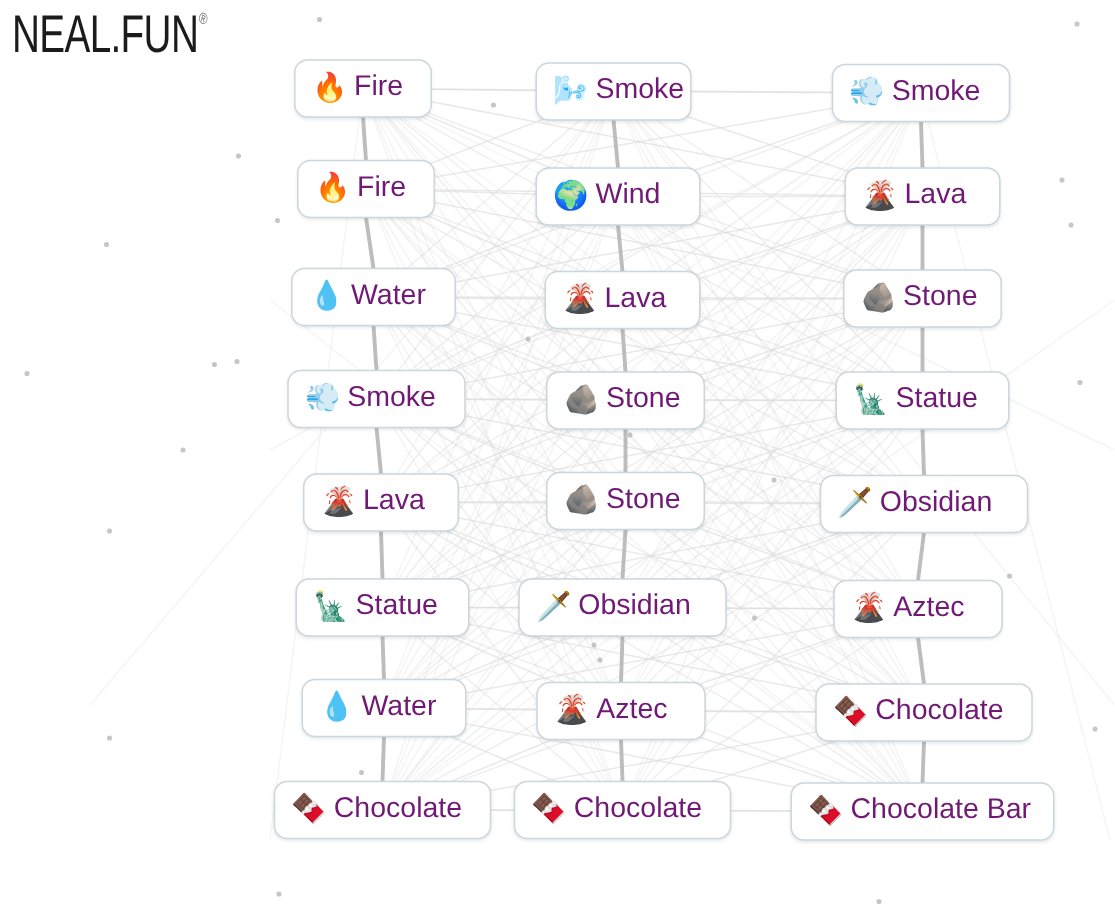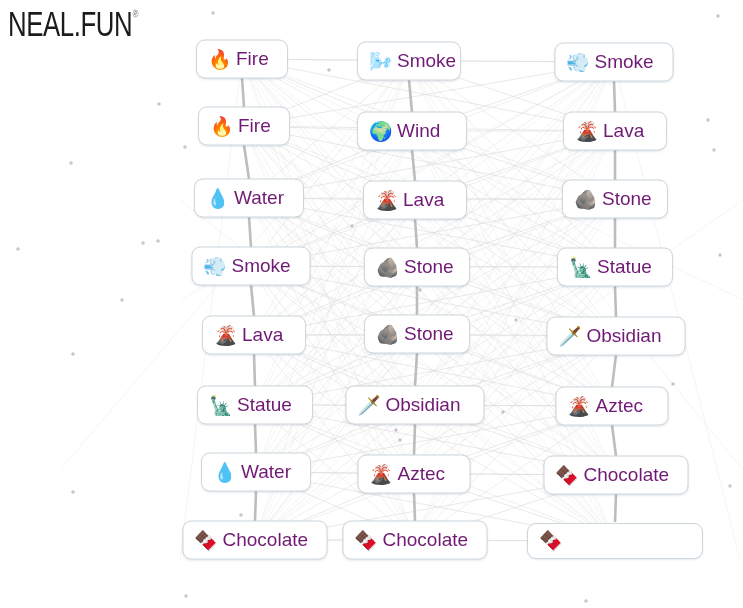--- a/index.html
+++ b/index.html
@@ -432,14 +432,15 @@
     <div class="node" style="left: 255px; top: 540px; width: 145px;">
       <span class="emo">🍫</span>
       <span class="lbl">Chocolate</span>
     </div>
     <div class="node" style="left: 415px; top: 540px; width: 145px;">
       <span class="emo">🍫</span>
       <span class="lbl">Chocolate</span>
     </div>
     <div class="node" style="left: 615px; top: 541px; width: 176px;">
       <span class="emo">🍫</span>
+      <span class="lbl">Chocolate Bar</span>
     </div>
   </div>
 
 </body></html>

